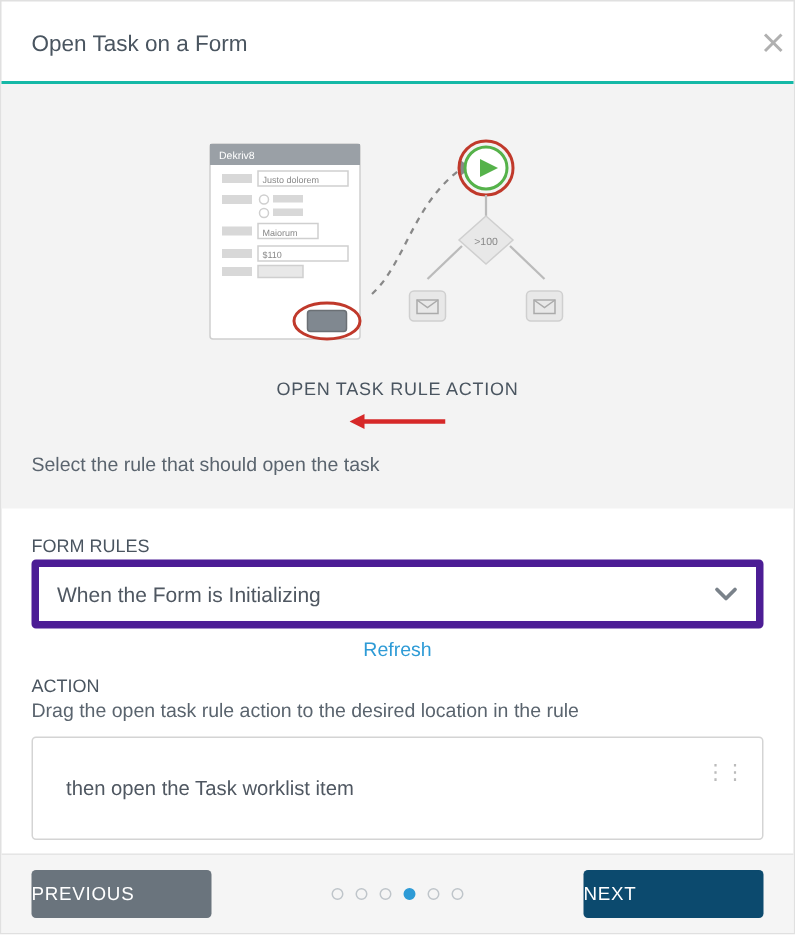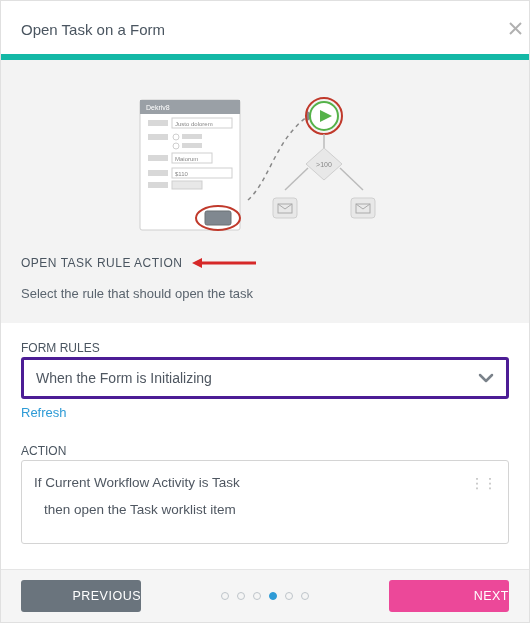--- a/index.html
+++ b/index.html
@@ -17,21 +17,21 @@
       height: 623px;
       display: flex;
       flex-direction: column;
       border: 1px solid #e0e0e0;
     }
     .header {
       padding: 18px 5px 14px 20px;
       display: flex;
       justify-content: space-between;
       align-items: center;
-      border-bottom: 6px solid #14b8a6;
+      border-bottom: 2px solid #14b8a6;
     }
     .header h1 {
       font-size: 15px;
       font-weight: 500;
       color: #4a5560;
     }
     .close-btn {
       color: #aaa;
       font-size: 18px;
       cursor: pointer;
@@ -45,20 +45,21 @@
     }
     .illus-wrap {
       display: flex;
       justify-content: center;
     }
     .section-title-row {
       display: flex;
       align-items: center;
       gap: 10px;
       margin-top: 16px;
+      flex-direction: column;
     }
     .section-title {
       font-size: 12px;
       letter-spacing: 0.5px;
       color: #4a5560;
       font-weight: 400;
     }
     .arrow-left {
       color: #d62828;
     }
@@ -78,39 +79,39 @@
       font-size: 12px;
       color: #4a5560;
       margin-bottom: 2px;
     }
     .helper {
       font-size: 13px;
       color: #5a646e;
       margin-bottom: 10px;
     }
     .select {
-      border: 3px solid #4c1d95;
+      border: 5px solid #4c1d95;
       border-radius: 3px;
       padding: 10px 12px;
       display: flex;
       justify-content: space-between;
       align-items: center;
       cursor: pointer;
       background: #fff;
       font-size: 14px;
       color: #4f5761;
     }
     .select .chev {
       color: #888;
     }
     .refresh-row {
       display: flex;
-      justify-content: flex-start;
+      justify-content: center;
       margin-top: 6px;
-      margin-bottom: 24px;
+      margin-bottom: 10px;
     }
     .refresh-link {
       color: #2e9bd6;
       font-size: 13px;
       cursor: pointer;
       background: none;
       border: none;
     }
     .actions-box {
       border: 1px solid #d4d4d4;
@@ -142,24 +143,24 @@
       border-top: 1px solid #e5e5e5;
     }
     .btn {
       border: none;
       border-radius: 3px;
       padding: 9px 0;
       width: 120px;
       font-size: 12.5px;
       letter-spacing: 0.5px;
       cursor: pointer;
-      text-align: right;
+      text-align: left;
     }
     .btn-prev { background: #6a747d; color: #fff; }
-    .btn-next { background: #ec4899; color: #fff; }
+    .btn-next { background: #0c4a6e; color: #fff; }
     .dots {
       display: flex;
       gap: 8px;
       align-items: center;
     }
     .dot {
       width: 8px;
       height: 8px;
       border-radius: 50%;
       border: 1.5px solid #bfc5ca;
@@ -256,23 +257,23 @@
         <svg width="16" height="10" viewBox="0 0 16 10">
             <polyline points="2,2 8,8 14,2" fill="none" stroke="#7a828a" stroke-width="2.5" stroke-linecap="round" stroke-linejoin="round"></polyline>
           </svg>
       </span>
     </div>
     <div class="refresh-row">
       <button class="refresh-link">Refresh</button>
     </div>
 
     <div class="label-sm">ACTION</div>
+    <div class="helper">Drag the open task rule action to the desired location in the rule</div>
     <div class="actions-box">
       <div class="line1">
-        <span>If Current Workflow Activity is Task</span>
         <span class="drag-handle">⋮⋮</span>
       </div>
       <div class="line2">then open the Task worklist item</div>
     </div>
   </div>
 
   <div class="footer">
     <button class="btn btn-prev">PREVIOUS</button>
     <div class="dots">
       <span class="dot"></span>

